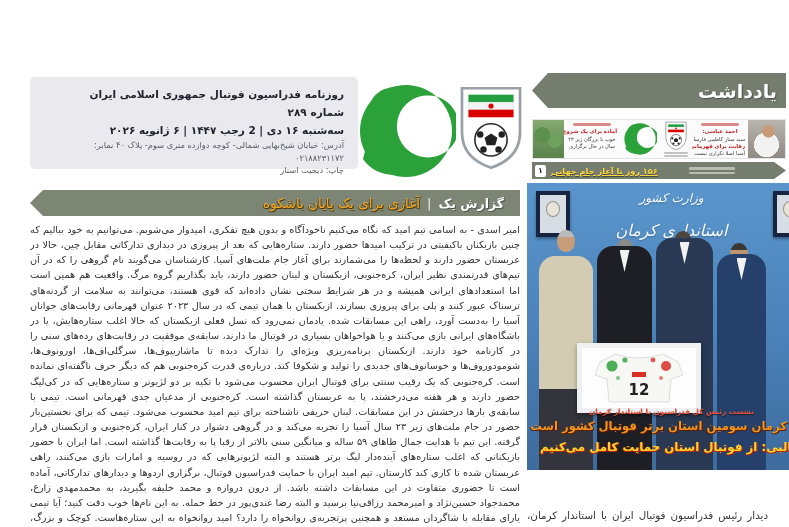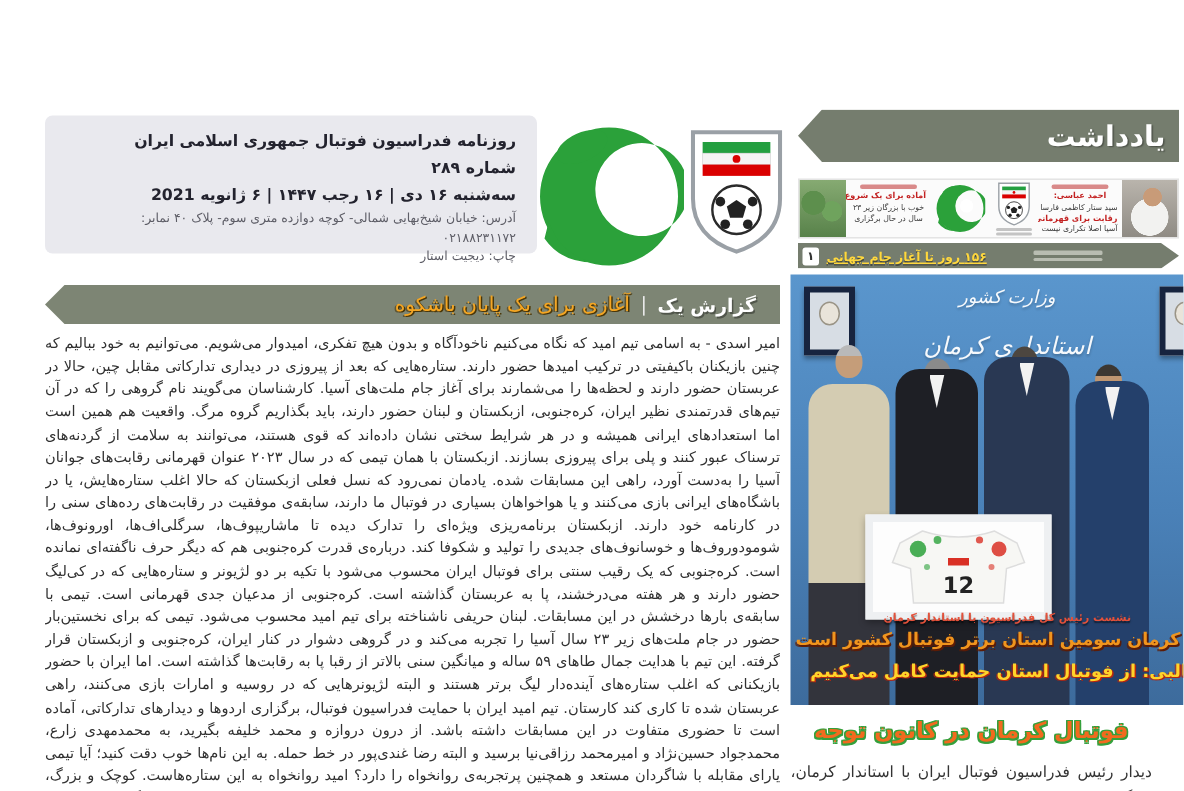--- a/index.html
+++ b/index.html
@@ -122,21 +122,21 @@
     <circle cx="23" cy="60" r="3" fill="#222222"></circle>
     <circle cx="37" cy="60" r="3" fill="#222222"></circle>
   </symbol>
 </svg>
 
 <div class="page">
 
   <div class="masthead">
     <div class="m-bold">روزنامه فدراسیون فوتبال جمهوری اسلامی ایران</div>
     <div class="m-bold">شماره ۲۸۹</div>
-    <div class="m-bold">سه‌شنبه ۱۶ دی | ۱۶ رجب ۱۴۴۷ | ۶ ژانویه 2021</div>
+    <div class="m-bold">سه‌شنبه ۱۶ دی | 2 رجب ۱۴۴۷ | ۶ ژانویه ۲۰۲۶</div>
     <div class="m-small">آدرس: خیابان شیخ‌بهایی شمالی- کوچه دوازده متری سوم- پلاک ۴۰ نمابر: ۰۲۱۸۸۲۳۱۱۷۲</div>
     <div class="m-small">چاپ: دیجیت استار</div>
   </div>
   <svg class="logo-main">
       <use href="#sym-logo"></use>
     </svg>
   <svg class="crest-main">
       <use href="#sym-crest"></use>
     </svg>
 
@@ -225,16 +225,15 @@
         <circle cx="79" cy="30" r="2" fill="#d93025" opacity=".6"></circle>
         <rect x="50" y="24" width="14" height="5" fill="#d93025"></rect>
         <text x="57" y="47" text-anchor="middle" font-size="15" font-weight="bold" fill="#222222" font-family="DejaVu Sans, sans-serif">12</text>
       </svg>
     </div>
     <div class="cap-small">نشست رئیس کل فدراسیون با استاندار کرمان</div>
     <div class="cap-orange">تاج: کرمان سومین استان برتر فوتبال کشور است</div>
     <div class="cap-yellow">طالبی: از فوتبال استان حمایت کامل می‌کنیم</div>
   </div>
 
-  <div class="kerman-h">فوتبال کرمان در کانون توجه</div>
   <div class="kerman-body">دیدار رئیس فدراسیون فوتبال ایران با استاندار کرمان، جایگاه این استان را به‌عنوان یکی از برترین استان‌های فوتبالی ایران در فوتبال کشور برجسته‌تر کرد و آن را «سومین استان فوتبالی ایران» معرفی کرد.</div>
 
 </div>
 
 </body></html>

